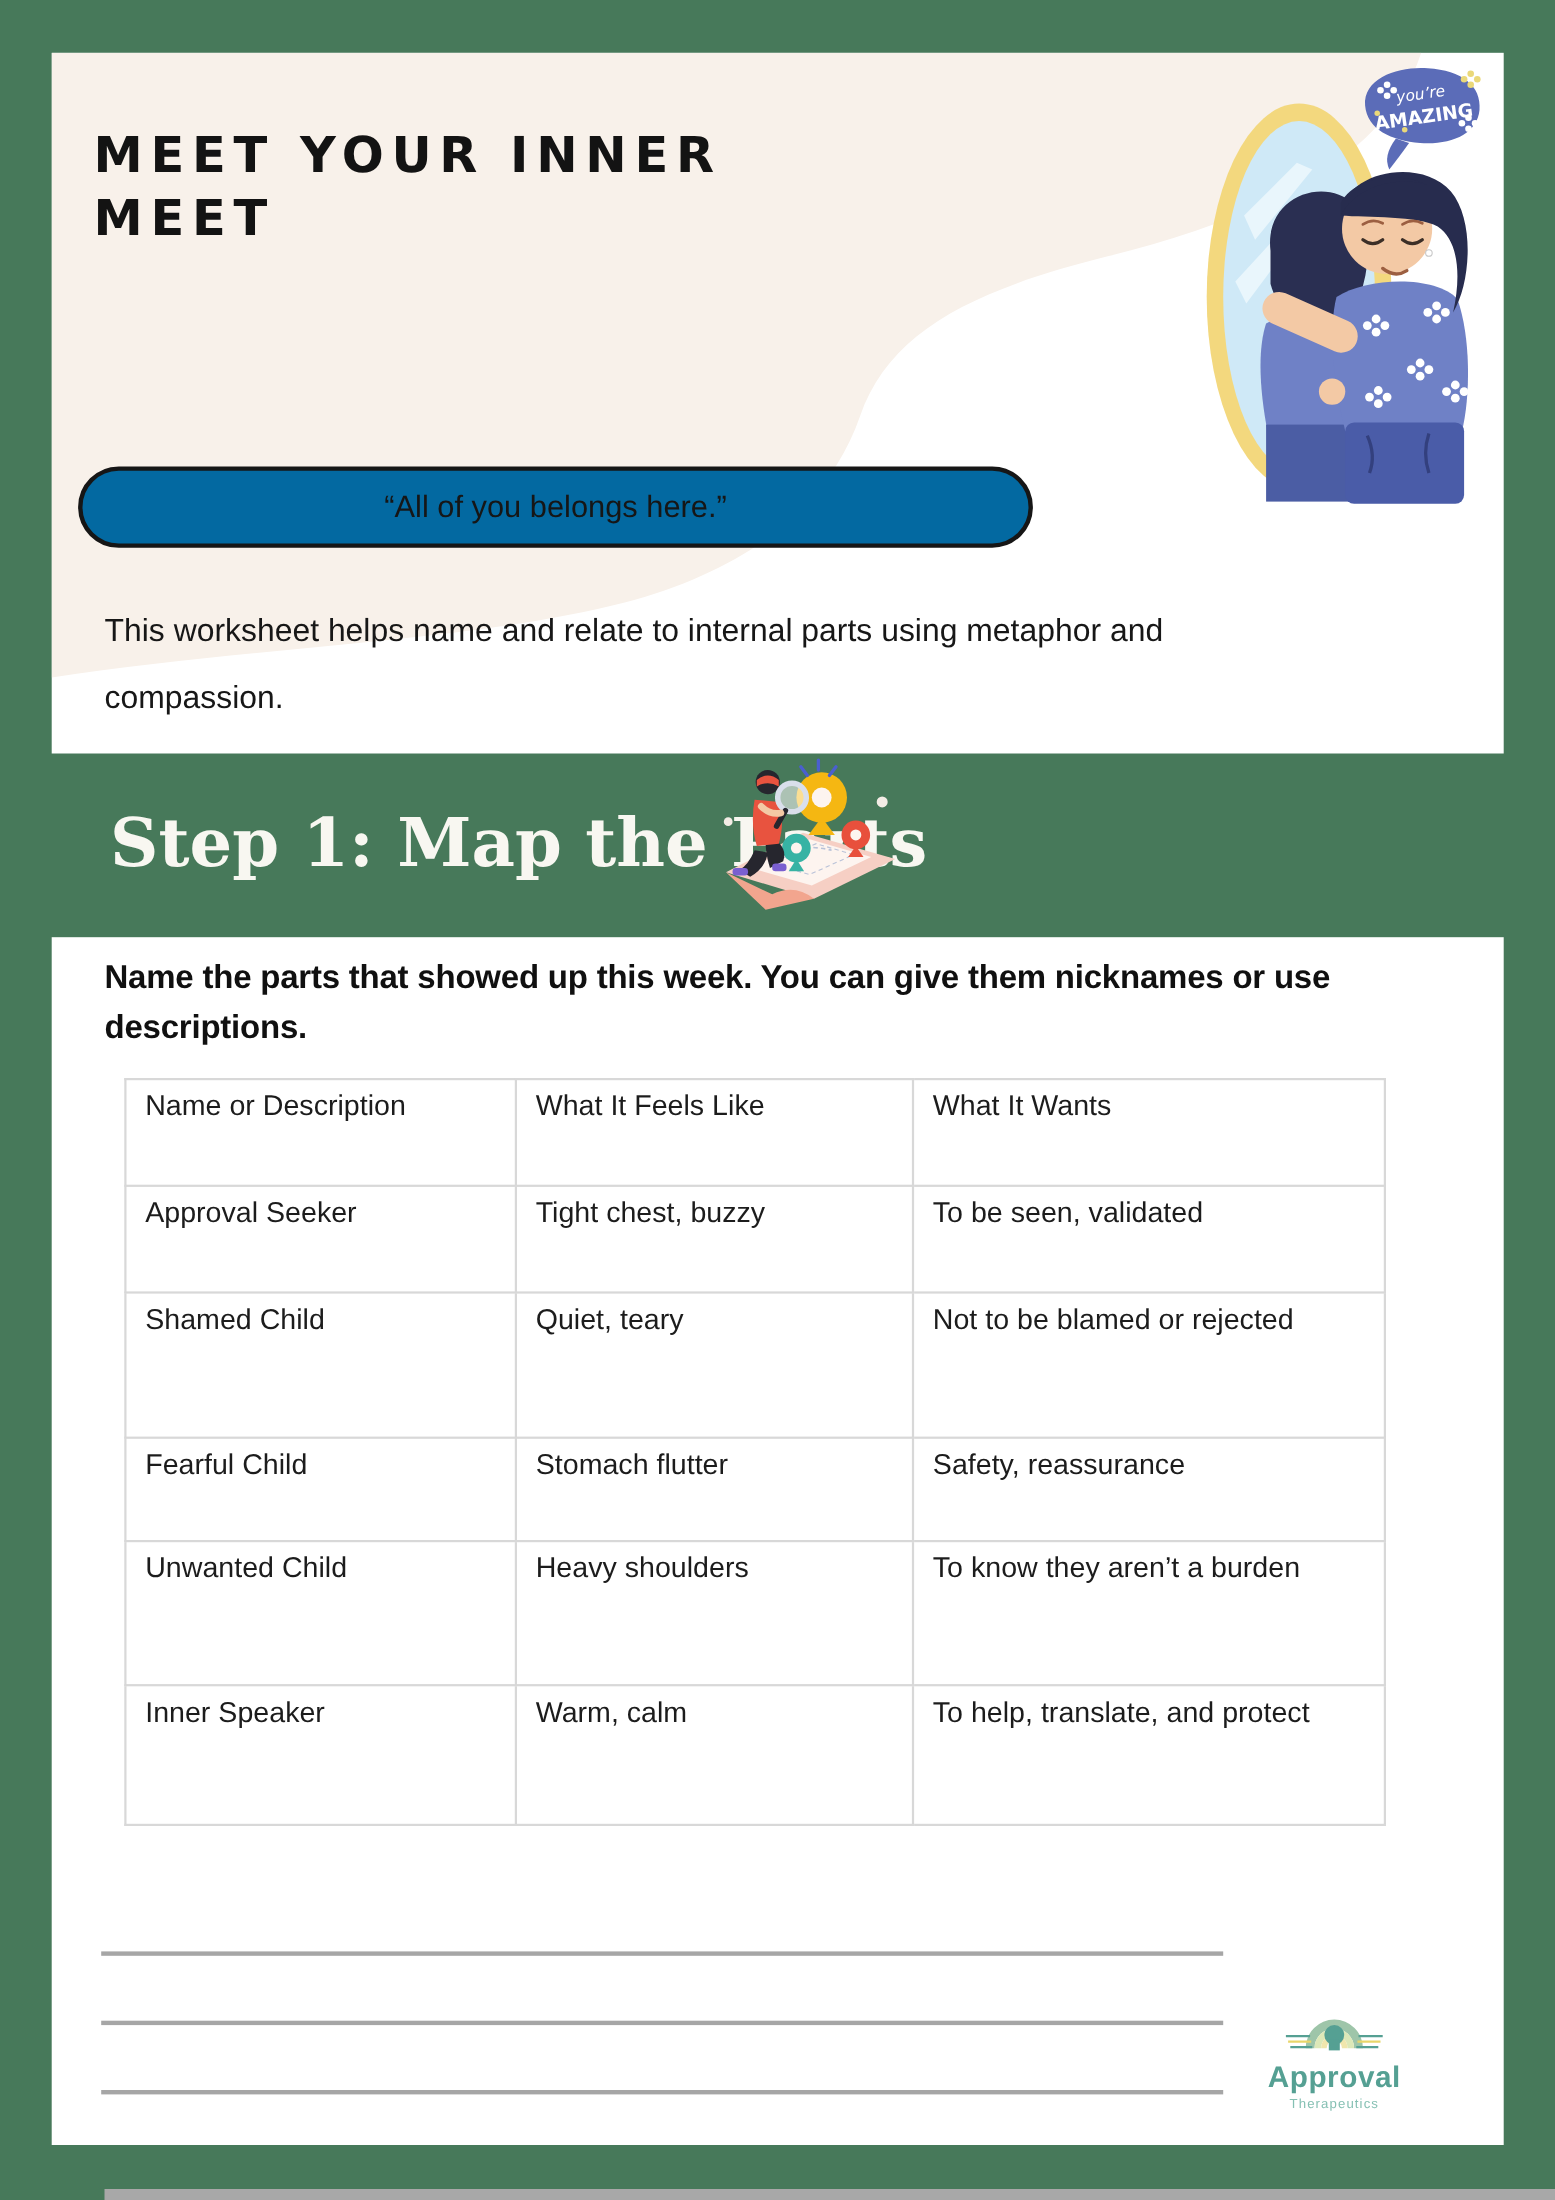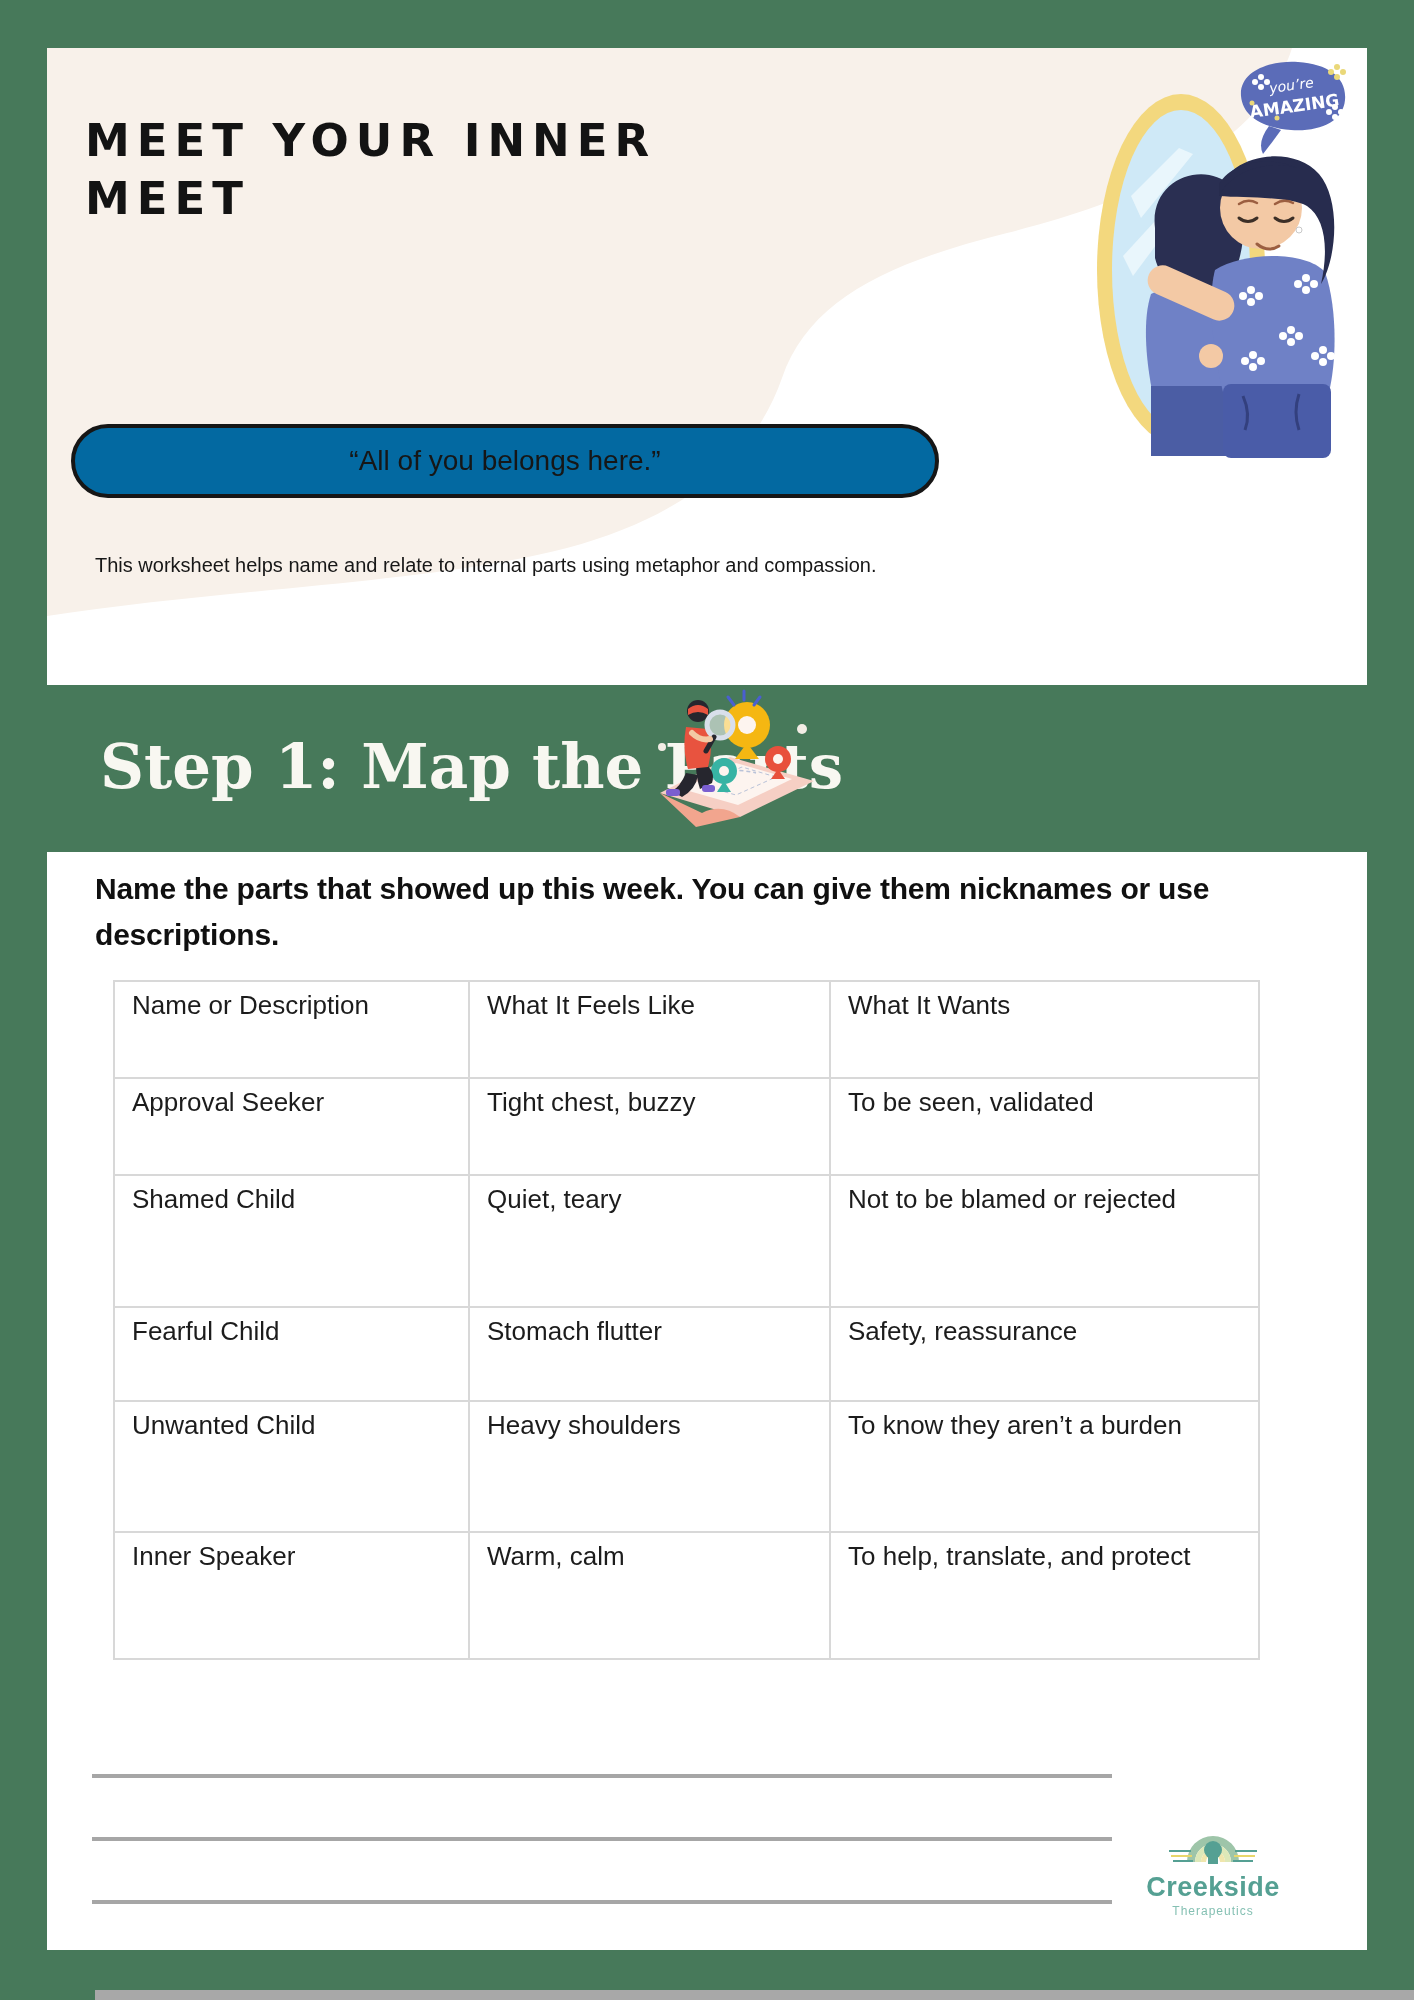--- a/index.html
+++ b/index.html
@@ -14,21 +14,21 @@
   .title { position:absolute; left:38px; top:64px; color:#131313;
            font-family:"DejaVu Sans", sans-serif; font-weight:800;
            font-size:45px; line-height:58px; letter-spacing:7px; }
 
   .quote-pill { position:absolute; left:24px; top:376px; width:868px; height:74px;
                 background:#0369a1; border:4px solid #161616; border-radius:42px;
                 display:flex; align-items:center; justify-content:center;
                 font-size:28px; color:#161616; }
 
   .description { position:absolute; left:48px; top:496px; width:1040px;
-                 font-size:20px; line-height:2.12; color:#171717; }
+                 font-size:29px; line-height:2.12; color:#171717; }
 
   .mirror-wrap { position:absolute; left:1046px; top:8px; width:260px; height:408px; }
 
   
   .step-banner { position:absolute; left:0; top:685px; width:1414px; height:167px; }
   .step-heading { position:absolute; left:100px; top:46px; color:#f8f7f1;
                   font-family:"DejaVu Serif", serif; font-weight:bold; font-size:61px; }
   .map-wrap { position:absolute; left:652px; top:0px; width:170px; height:152px; }
 
   
@@ -272,19 +272,19 @@
           <line x1="26" y1="47" x2="48" y2="47"></line>
             <line x1="92" y1="47" x2="114" y2="47"></line>
           <line x1="30" y1="57" x2="50" y2="57"></line>
             <line x1="90" y1="57" x2="110" y2="57"></line>
         </g>
         <g stroke="#e8d66b" stroke-width="2">
           <line x1="28" y1="52" x2="49" y2="52"></line>
             <line x1="91" y1="52" x2="112" y2="52"></line>
         </g>
       </svg>
-      <div class="brand-name">Creekside</div>
+      <div class="brand-name">Approval</div>
       <div class="brand-sub">Therapeutics</div>
     </div>
   </section>
 
   <div class="bottom-bar"></div>
 </div>
 
 </body></html>

